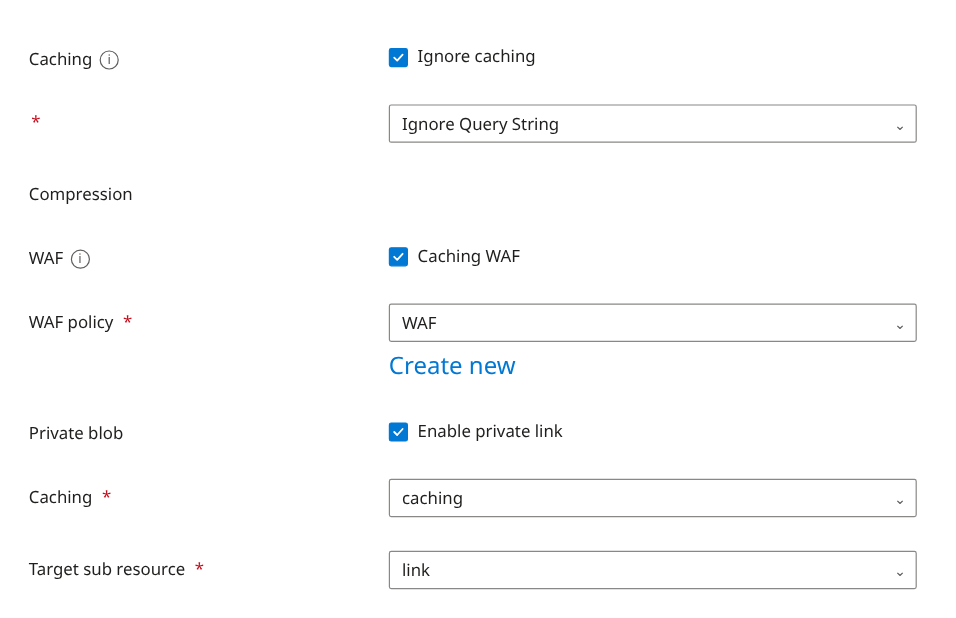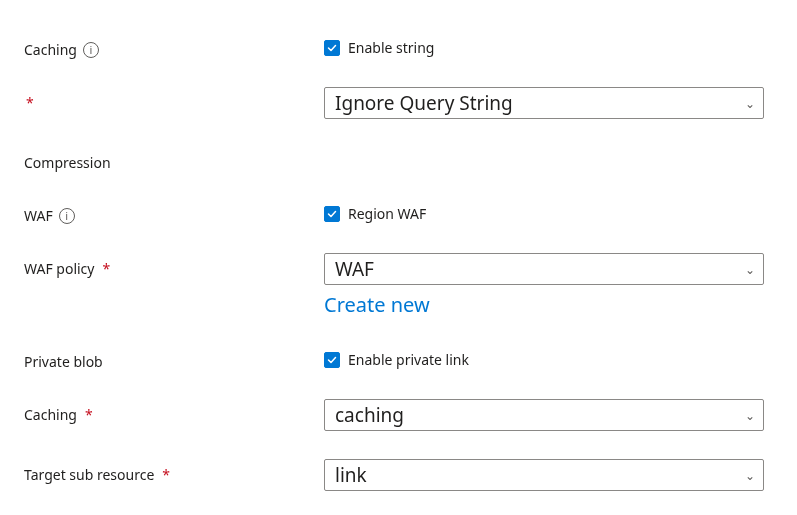--- a/index.html
+++ b/index.html
@@ -93,21 +93,21 @@
       border-radius: 2px;
       background: #ffffff;
       display: flex;
       align-items: center;
       justify-content: space-between;
       padding: 0 8px 0 10px;
       cursor: pointer;
     }
 
     .select-value {
-      font-size: 19px;
+      font-size: 14px;
       color: #201f1e;
     }
 
     .chevron-icon {
       color: #605e5c;
       font-size: 12px;
     }
 
     .create-new-link {
       display: inline-block;
@@ -134,21 +134,21 @@
       <span>Caching</span>
       <span class="info-icon">i</span>
     </div>
     <div class="form-control">
       <div class="checkbox-row">
         <div class="checkbox-box">
           <svg viewBox="0 0 10 10" fill="none" xmlns="http://www.w3.org/2000/svg">
             <polyline points="1.5,5 4,7.5 8.5,2.5" stroke="white" stroke-width="1.5" stroke-linecap="round" stroke-linejoin="round"></polyline>
           </svg>
         </div>
-        <span class="checkbox-label">Enable string</span>
+        <span class="checkbox-label">Ignore caching</span>
       </div>
     </div>
   </div>
 
   <div class="form-row">
     <div class="form-label">
       <span class="required-star">*</span>
     </div>
     <div class="form-control">
       <div class="select-dropdown">
@@ -169,21 +169,21 @@
       <span>WAF</span>
       <span class="info-icon">i</span>
     </div>
     <div class="form-control">
       <div class="checkbox-row">
         <div class="checkbox-box">
           <svg viewBox="0 0 10 10" fill="none" xmlns="http://www.w3.org/2000/svg">
             <polyline points="1.5,5 4,7.5 8.5,2.5" stroke="white" stroke-width="1.5" stroke-linecap="round" stroke-linejoin="round"></polyline>
           </svg>
         </div>
-        <span class="checkbox-label">Region WAF</span>
+        <span class="checkbox-label">Caching WAF</span>
       </div>
     </div>
   </div>
 
   <div class="form-row">
     <div class="form-label">
       <span>WAF policy</span>
       <span class="required-star">*</span>
     </div>
     <div class="form-control">

